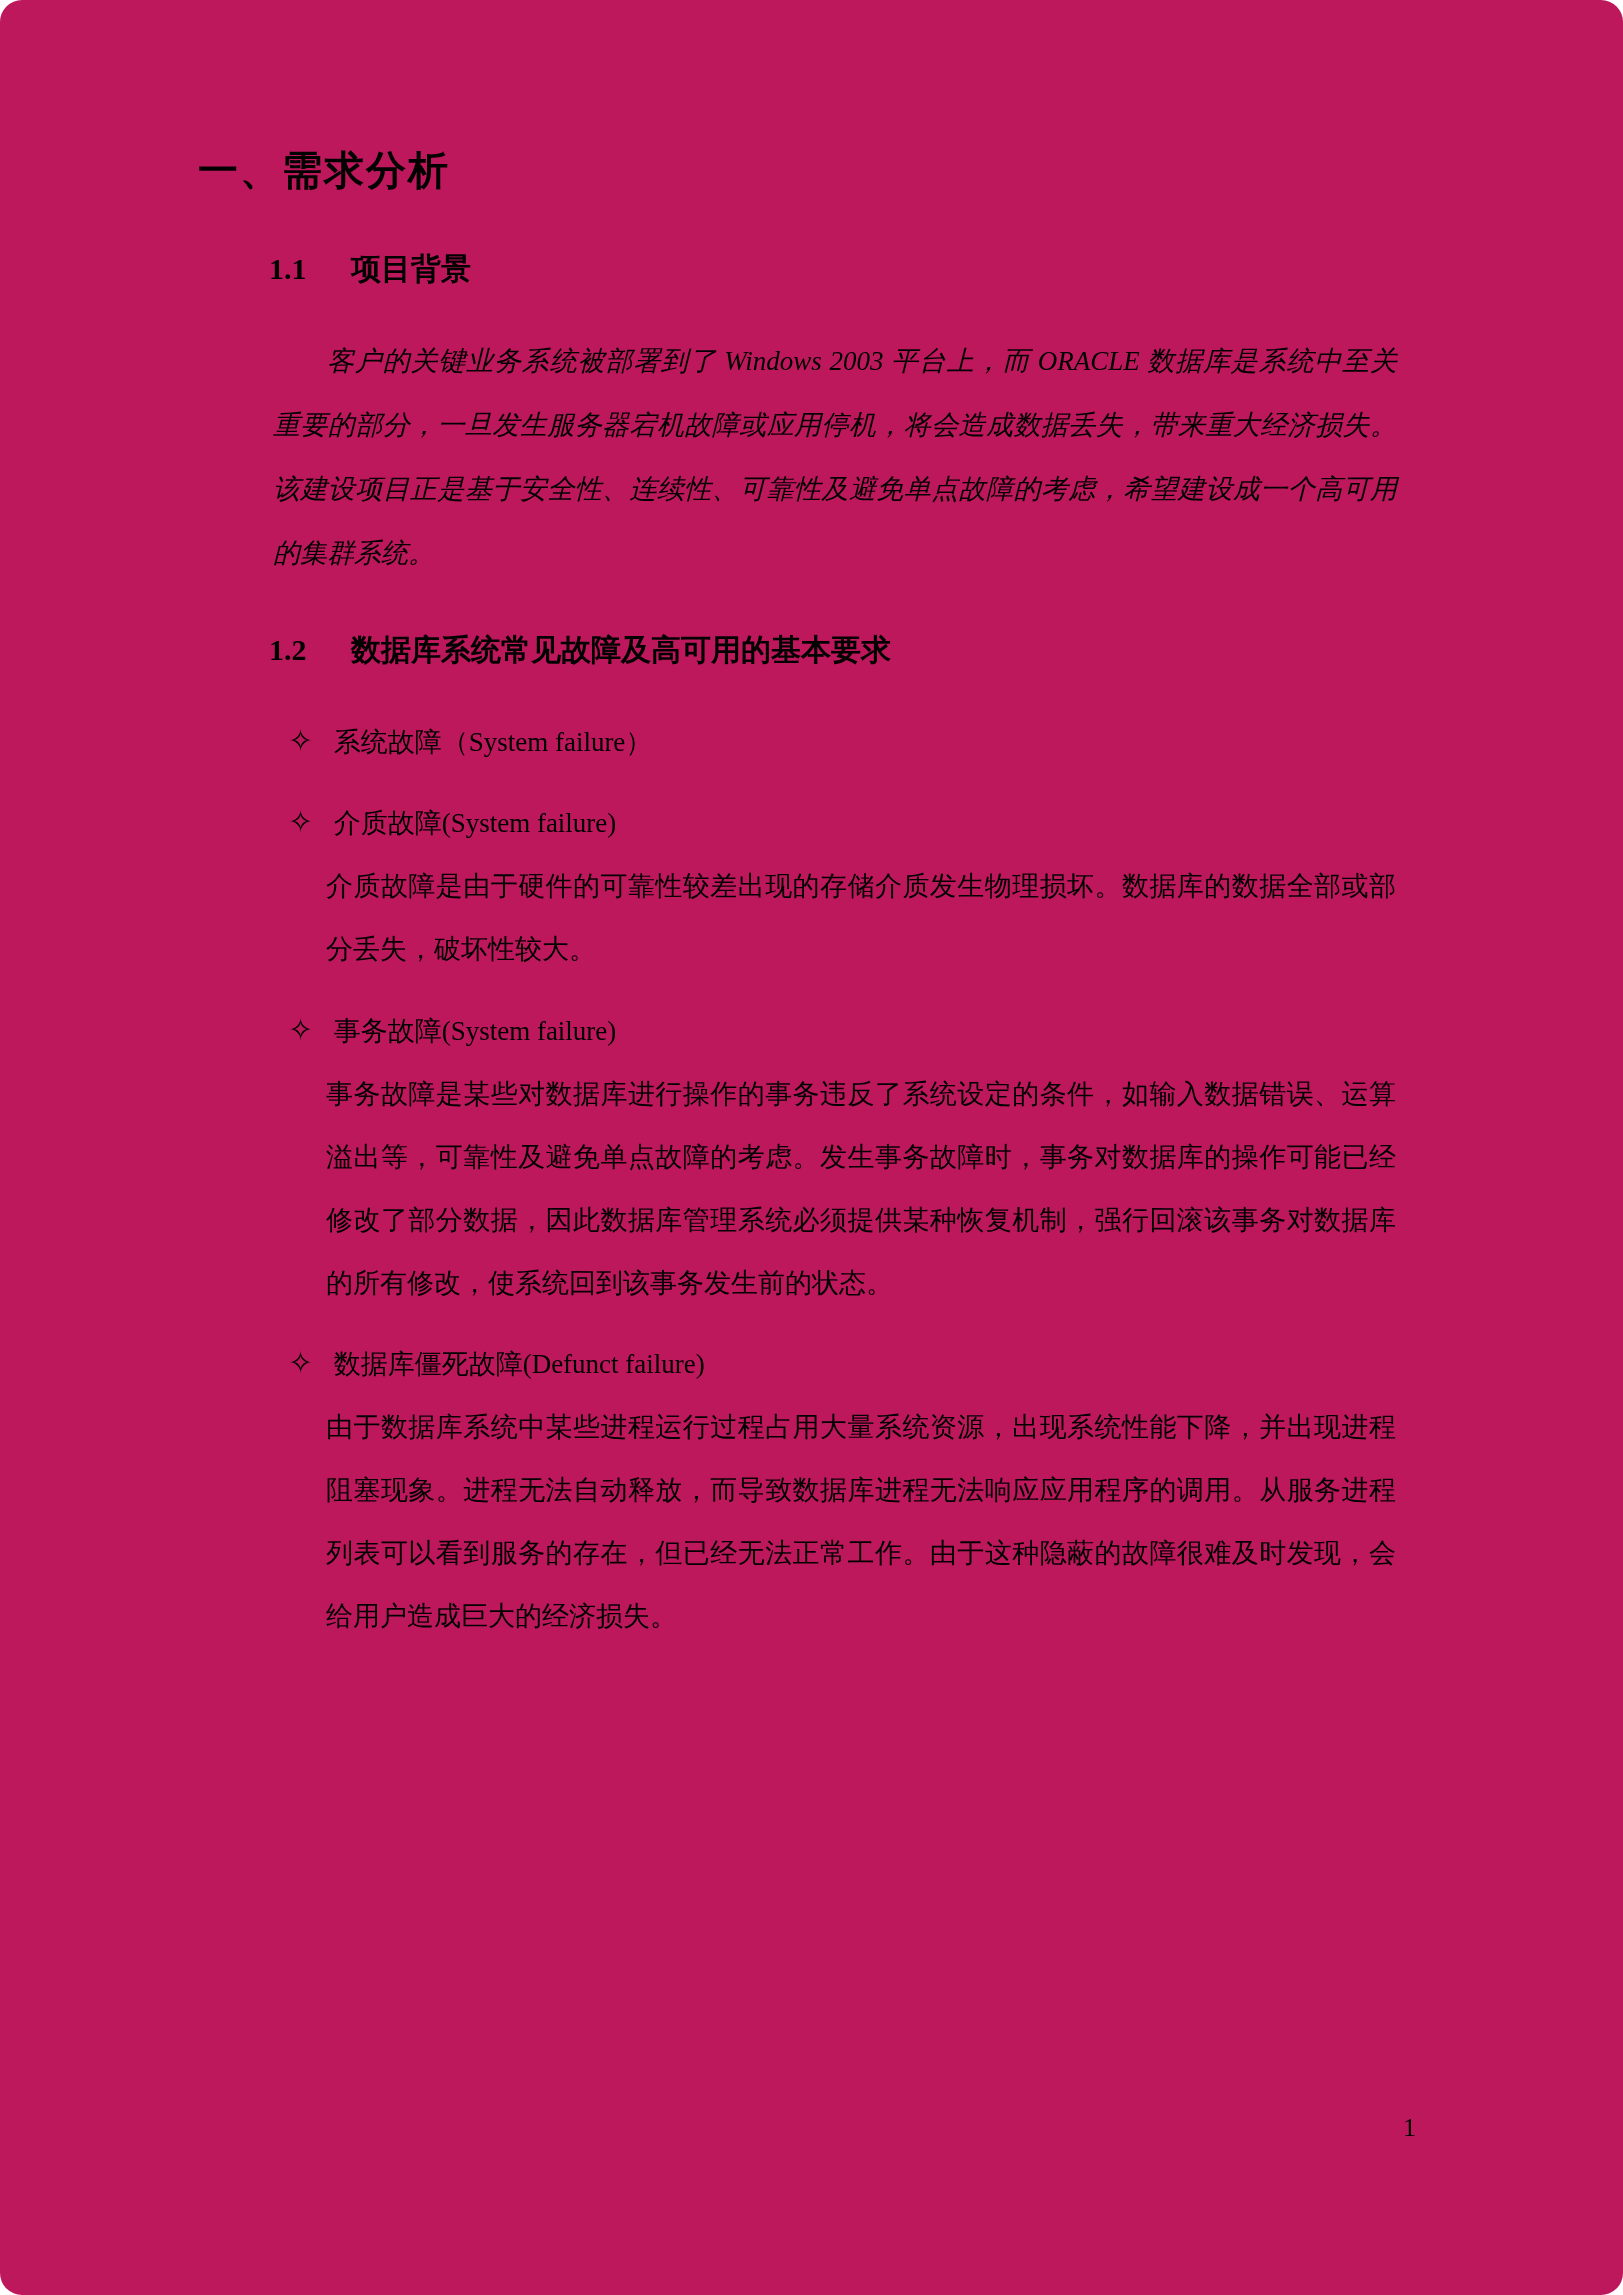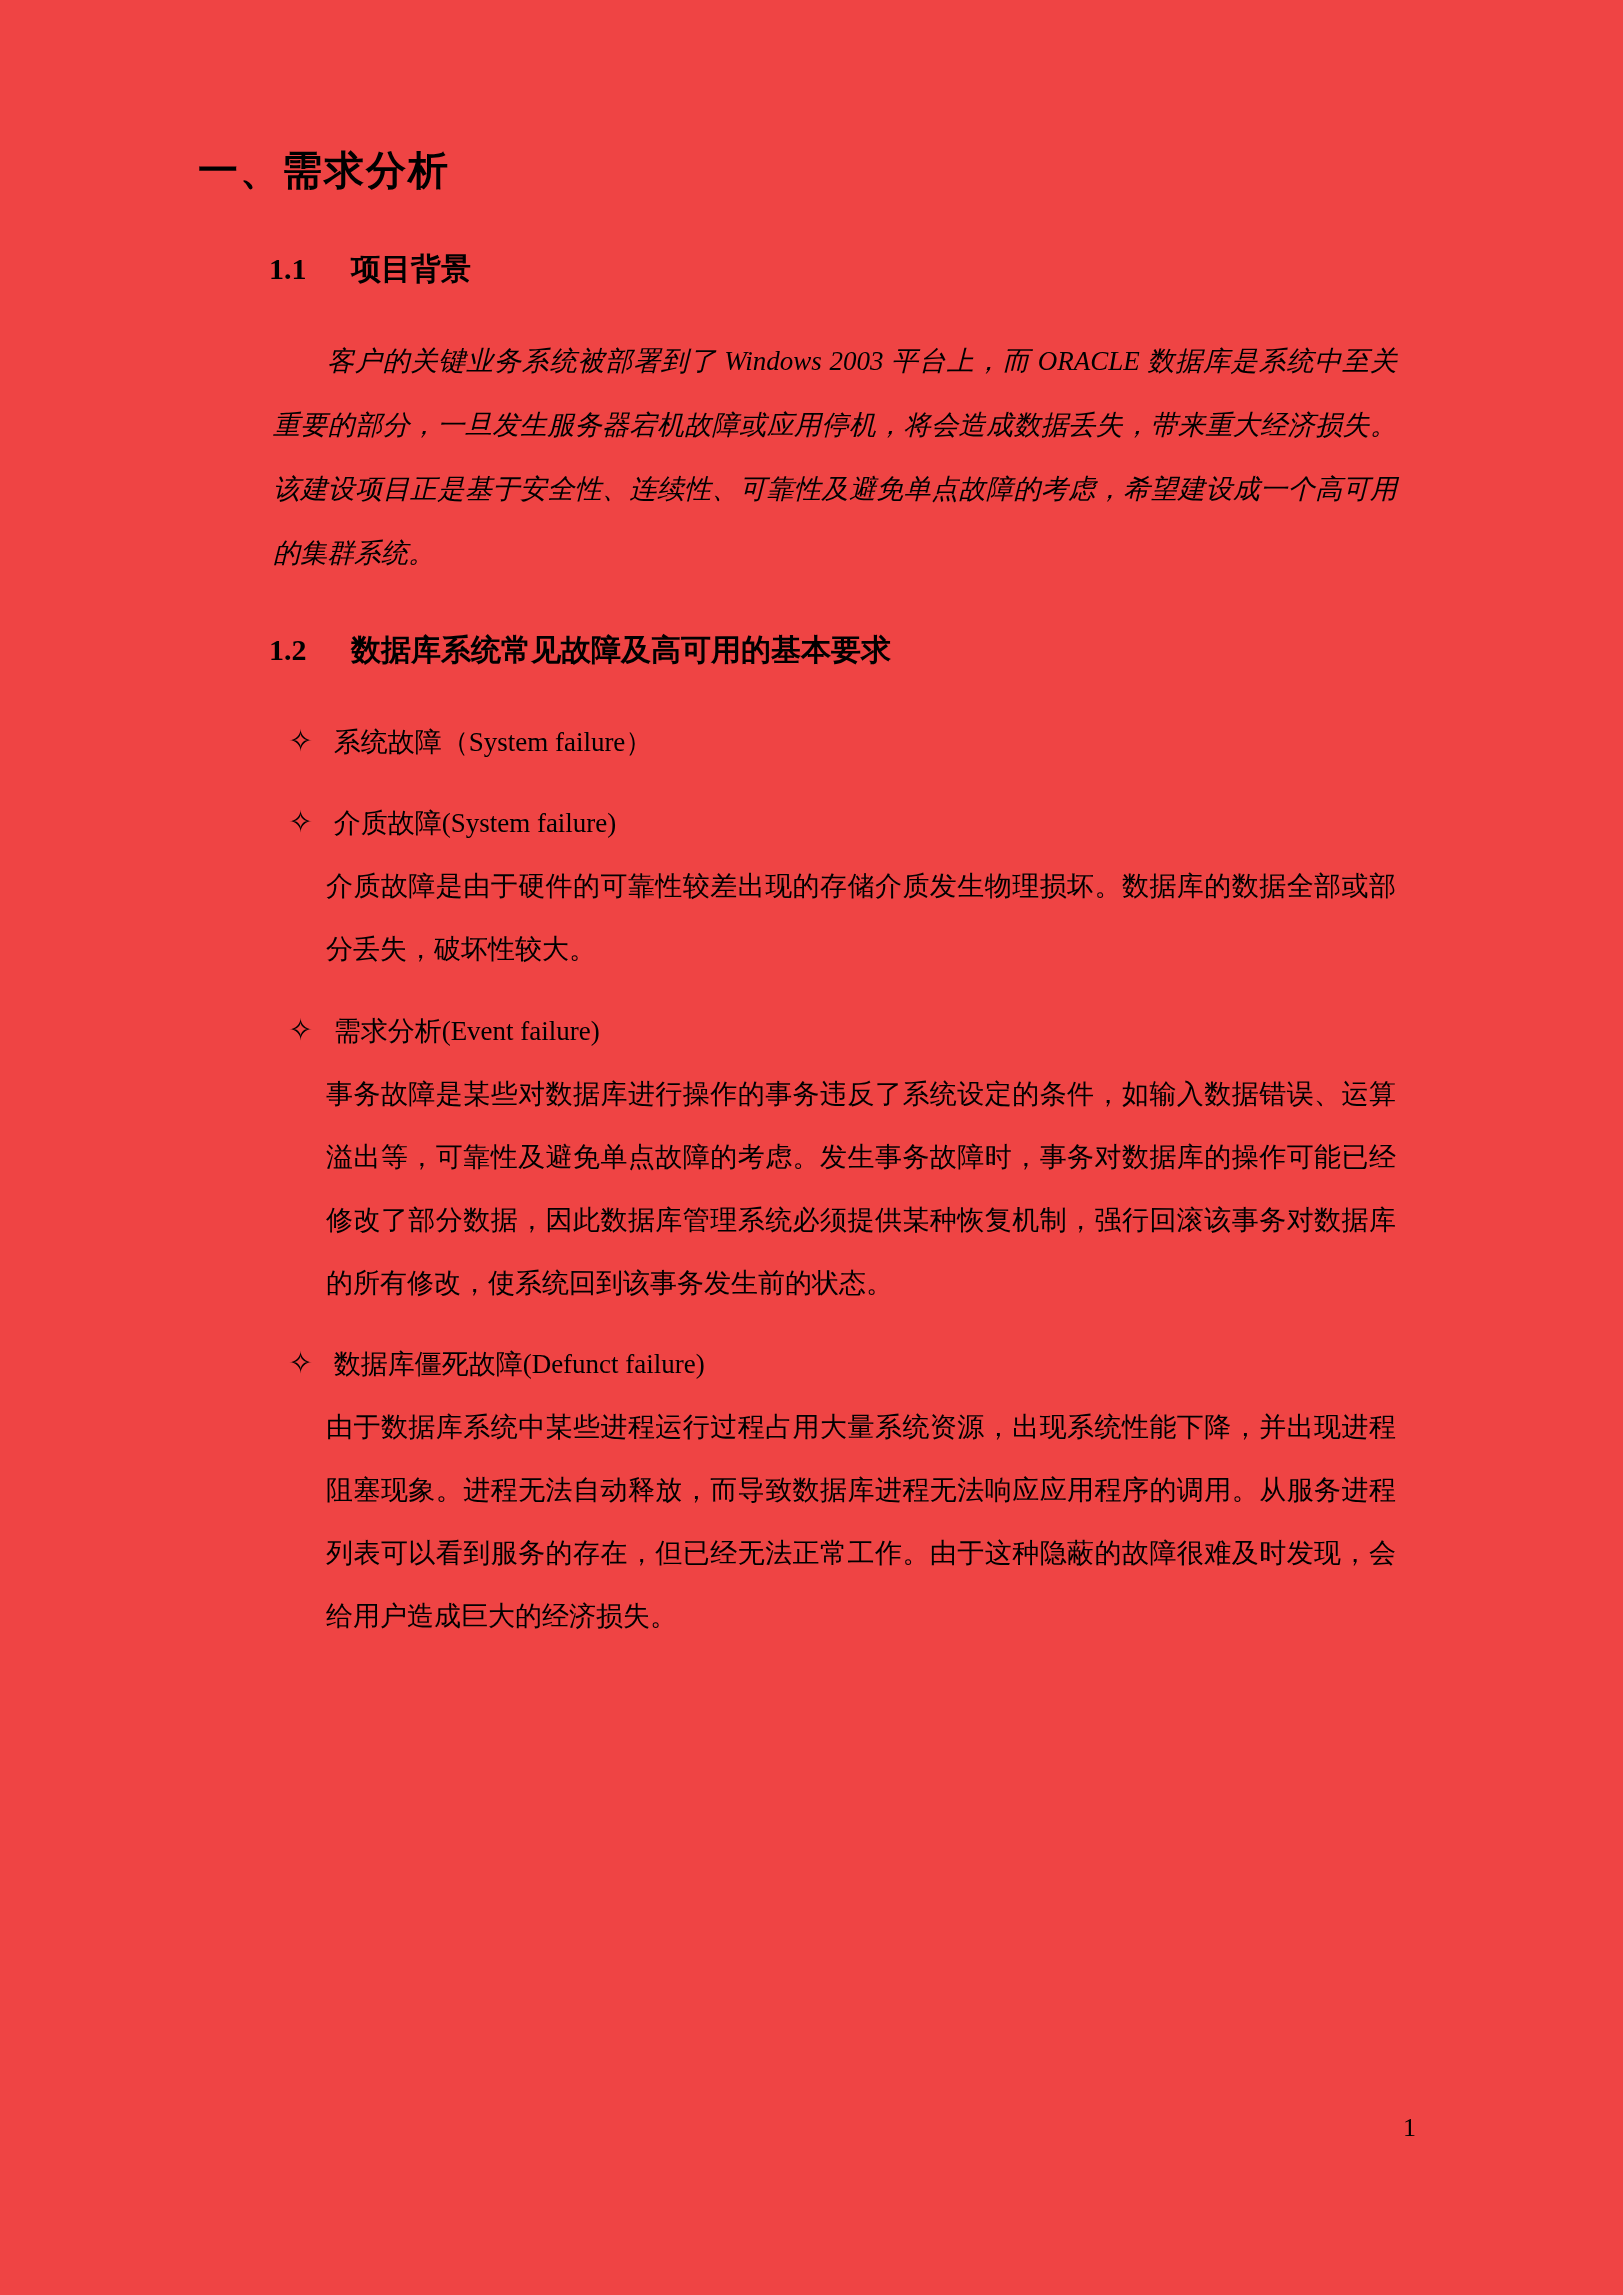--- a/index.html
+++ b/index.html
@@ -10,21 +10,22 @@
   body {
     width: 1623px;
     height: 2295px;
     position: relative;
     color: #000000;
     font-family: "Liberation Serif", "DejaVu Serif", serif;
   }
   .page {
     position: absolute;
     inset: 0;
-    background: #ef4444;
+    background: #be185d;
+    border-radius: 22px;
   }
   .h1 {
     position: absolute;
     left: 198px;
     top: 145px;
     margin: 0;
     font-size: 40px;
     line-height: 1.25;
     font-weight: 700;
     font-family: "Liberation Sans", "DejaVu Sans", sans-serif;
@@ -120,21 +121,21 @@
 
     <div class="bullet-group">
       <div class="bullet-label">
         <span class="marker">✧</span><span>介质故障(System failure)</span>
       </div>
       <p class="bullet-body">介质故障是由于硬件的可靠性较差出现的存储介质发生物理损坏。数据库的数据全部或部分丢失，破坏性较大。</p>
     </div>
 
     <div class="bullet-group">
       <div class="bullet-label">
-        <span class="marker">✧</span><span>需求分析(Event failure)</span>
+        <span class="marker">✧</span><span>事务故障(System failure)</span>
       </div>
       <p class="bullet-body">事务故障是某些对数据库进行操作的事务违反了系统设定的条件，如输入数据错误、运算溢出等，可靠性及避免单点故障的考虑。发生事务故障时，事务对数据库的操作可能已经修改了部分数据，因此数据库管理系统必须提供某种恢复机制，强行回滚该事务对数据库的所有修改，使系统回到该事务发生前的状态。</p>
     </div>
 
     <div class="bullet-group">
       <div class="bullet-label">
         <span class="marker">✧</span><span>数据库僵死故障(Defunct failure)</span>
       </div>
       <p class="bullet-body">由于数据库系统中某些进程运行过程占用大量系统资源，出现系统性能下降，并出现进程阻塞现象。进程无法自动释放，而导致数据库进程无法响应应用程序的调用。从服务进程列表可以看到服务的存在，但已经无法正常工作。由于这种隐蔽的故障很难及时发现，会给用户造成巨大的经济损失。</p>
     </div>

